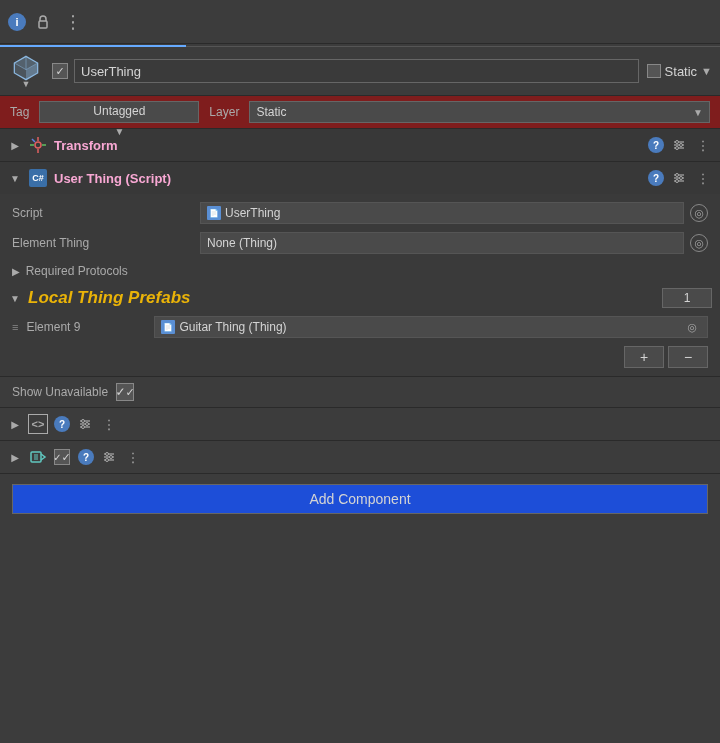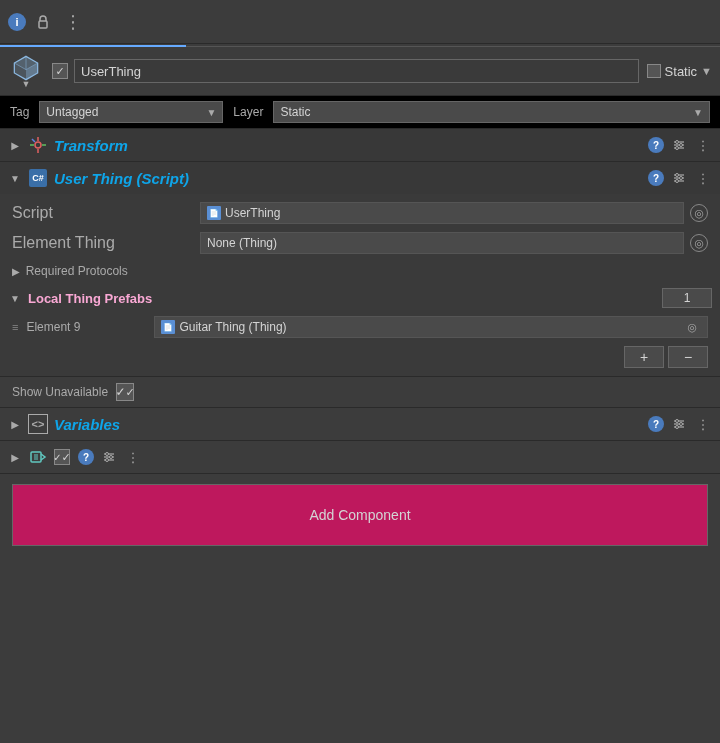--- a/index.html
+++ b/index.html
@@ -106,42 +106,42 @@
       border: 1px solid #888;
       background: #555;
     }
     .static-label { color: #d4d4d4; font-size: 13px; }
     .dropdown-arrow {
       color: #aaa; font-size: 11px; cursor: pointer;
     }
 
     
     .tag-layer-row {
-      background: #000000;
+      background: #7f1d1d;
       display: flex;
       align-items: center;
       padding: 5px 10px;
       gap: 10px;
       border-bottom: 1px solid #2a2a2a;
     }
     .tag-label, .layer-label {
       color: #aaa;
       font-size: 12px;
     }
     .dropdown-select {
       background: #4a4a4a;
       border: 1px solid #666;
       color: #d4d4d4;
       padding: 2px 6px;
       font-size: 12px;
       cursor: pointer;
       display: flex; align-items: center; gap: 4px;
       height: 22px;
     }
-    .tag-dropdown { width: 184px; }
+    .tag-dropdown { width: 160px; flex-direction: column; }
     .layer-dropdown { flex: 1; }
 
     
     .section {
       background: #3c3c3c;
       border-bottom: 1px solid #2a2a2a;
     }
     .section-header {
       display: flex;
       align-items: center;
@@ -159,23 +159,22 @@
       font-size: 10px;
       display: flex; align-items: center; justify-content: center;
     }
     .section-icon {
       width: 20px; height: 20px;
       display: flex; align-items: center; justify-content: center;
     }
     .section-title {
       flex: 1;
       font-weight: bold;
-      color: #0ea5e9;
-      font-size: 15px;
-      font-style: italic;
+      color: #f9a8d4;
+      font-size: 13px;
     }
     .section-actions {
       display: flex; gap: 6px; align-items: center;
     }
     .action-icon {
       width: 18px; height: 18px;
       color: #aaa;
       display: flex; align-items: center; justify-content: center;
       cursor: pointer;
       font-size: 13px;
@@ -189,21 +188,21 @@
     .prop-row {
       display: flex;
       align-items: center;
       padding: 4px 12px;
       gap: 8px;
       min-height: 26px;
     }
     .prop-label {
       width: 180px;
       color: #aaa;
-      font-size: 16px;
+      font-size: 12px;
     }
     .prop-value {
       flex: 1;
       display: flex; align-items: center; gap: 6px;
     }
     .prop-field {
       flex: 1;
       background: #4a4a4a;
       border: 1px solid #555;
       color: #d4d4d4;
@@ -237,22 +236,23 @@
     }
     .prefabs-header {
       display: flex; align-items: center;
       padding: 4px 8px;
       gap: 6px;
       background: #3a3a3a;
     }
     .prefabs-title {
       flex: 1;
       font-weight: bold;
-      color: #f9a8d4;
-      font-size: 13px;
+      color: #eab308;
+      font-size: 17px;
+      font-style: italic;
     }
     .prefabs-count {
       background: #4a4a4a;
       border: 1px solid #666;
       color: #d4d4d4;
       padding: 2px 6px;
       font-size: 12px;
       width: 50px;
       text-align: center;
     }
@@ -348,22 +348,22 @@
       display: flex; align-items: center; justify-content: center;
     }
 
     
     .add-component-section {
       padding: 10px 12px;
       background: #3c3c3c;
     }
     .add-component-btn {
       width: 100%;
-      height: 62px;
-      background: #be185d;
+      height: 30px;
+      background: #1d4ed8;
       border: 1px solid #666;
       color: #d4d4d4;
       font-size: 14px;
       cursor: pointer;
       display: flex; align-items: center; justify-content: center;
     }
 
     .blue-circle {
       width: 16px; height: 16px;
       border-radius: 50%;
@@ -548,21 +548,20 @@
   <div class="checkbox checked" style="width:18px;height:18px;background:#555;border:1px solid #888;display:flex;align-items:center;justify-content:center;cursor:pointer;">
     <span style="color:#d4d4d4;font-size:12px;">✓</span>
   </div>
 </div>
 
 <div class="variables-section">
   <div class="variables-header">
     <div class="expand-arrow">▶</div>
 
     <div class="variables-icon" style="font-size:11px;border:1px solid #aaa;color:#aaa;width:20px;height:20px;">&lt;&gt;</div>
-    <span class="section-title">Variables</span>
     <div class="section-actions">
       <div class="blue-circle">?</div>
       <div class="action-icon">
         <svg width="14" height="14" viewBox="0 0 14 14" fill="none">
           <line x1="2" y1="4" x2="12" y2="4" stroke="#aaa" stroke-width="1.2"></line>
           <line x1="2" y1="7" x2="12" y2="7" stroke="#aaa" stroke-width="1.2"></line>
           <line x1="2" y1="10" x2="12" y2="10" stroke="#aaa" stroke-width="1.2"></line>
           <circle cx="5" cy="4" r="1.5" fill="#3c3c3c" stroke="#aaa" stroke-width="1"></circle>
           <circle cx="9" cy="7" r="1.5" fill="#3c3c3c" stroke="#aaa" stroke-width="1"></circle>
           <circle cx="5" cy="10" r="1.5" fill="#3c3c3c" stroke="#aaa" stroke-width="1"></circle>

